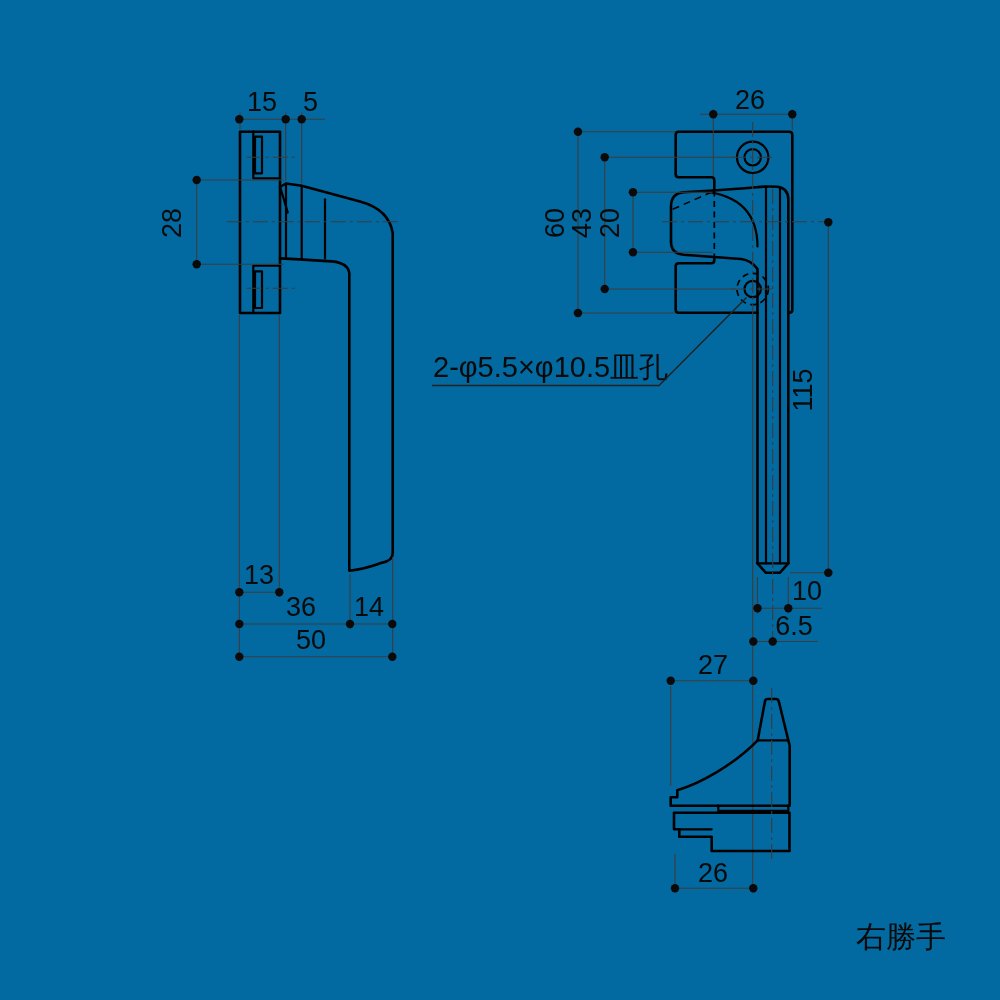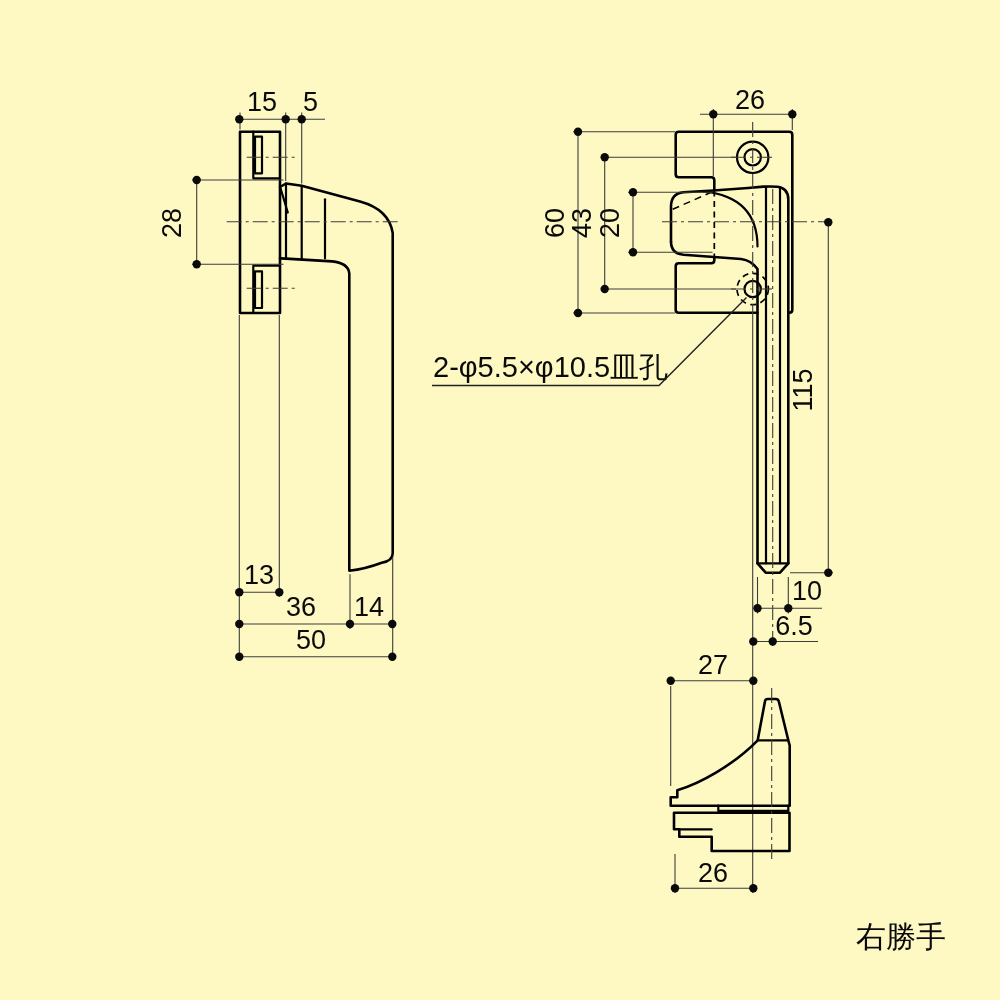--- a/index.html
+++ b/index.html
@@ -1,16 +1,16 @@
 <!DOCTYPE html>
 <html><head>
 <meta charset="utf-8">
 <style>
   html,body{margin:0;padding:0;background:#fff;}
-  .canvas{width:1000px;height:1000px;background:#fef9c3;position:relative;overflow:hidden;}
+  .canvas{width:1000px;height:1000px;background:#0369a1;position:relative;overflow:hidden;}
   svg{display:block;}
   text{font-family:"Liberation Sans","DejaVu Sans",sans-serif;fill:#0a0a0a;}
   .dimtxt{font-size:27px;}
   .jptxt{font-size:30px;}
   .notetxt{font-size:29px;}
   .ol{fill:none;stroke:#000;stroke-width:2.6;stroke-linecap:round;stroke-linejoin:round;}
   .ol2{fill:none;stroke:#000;stroke-width:2.2;stroke-linecap:round;stroke-linejoin:round;}
   .thin{fill:none;stroke:#3c3c3c;stroke-width:1.1;}
   .lead{fill:none;stroke:#222;stroke-width:1.4;}
   .cl{fill:none;stroke:#3c3c3c;stroke-width:1.1;stroke-dasharray:15 4 3 4;}

